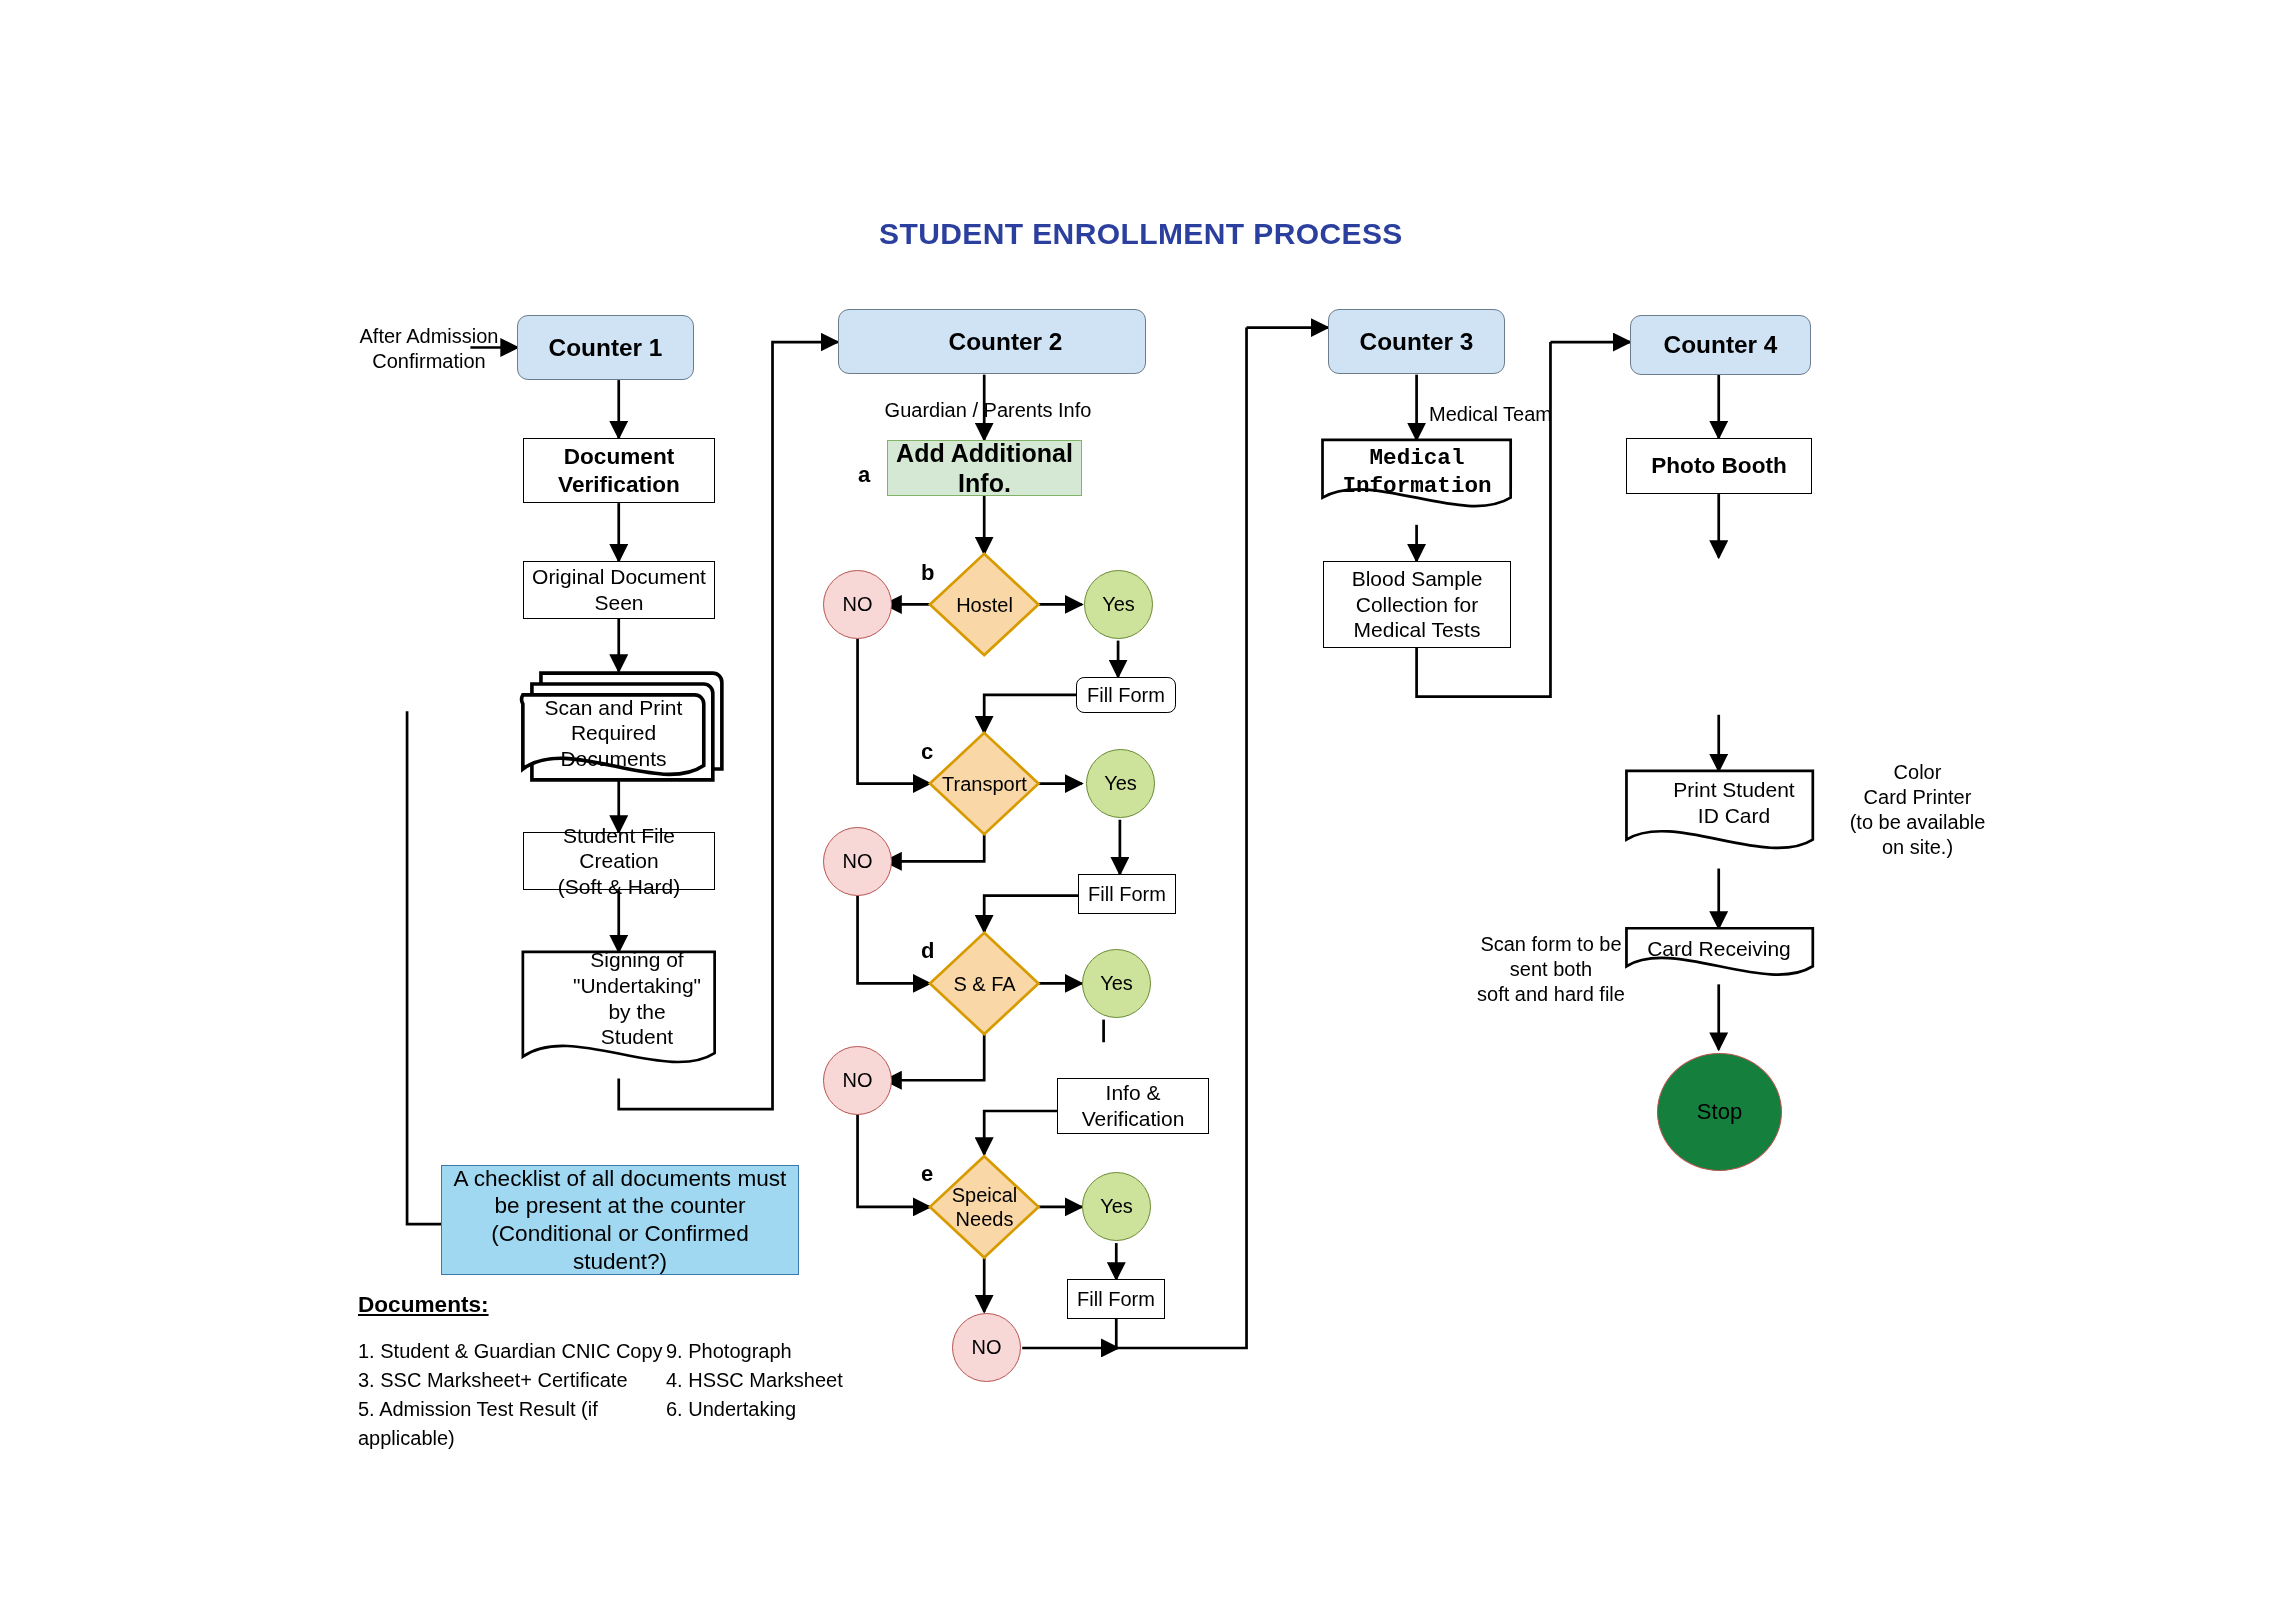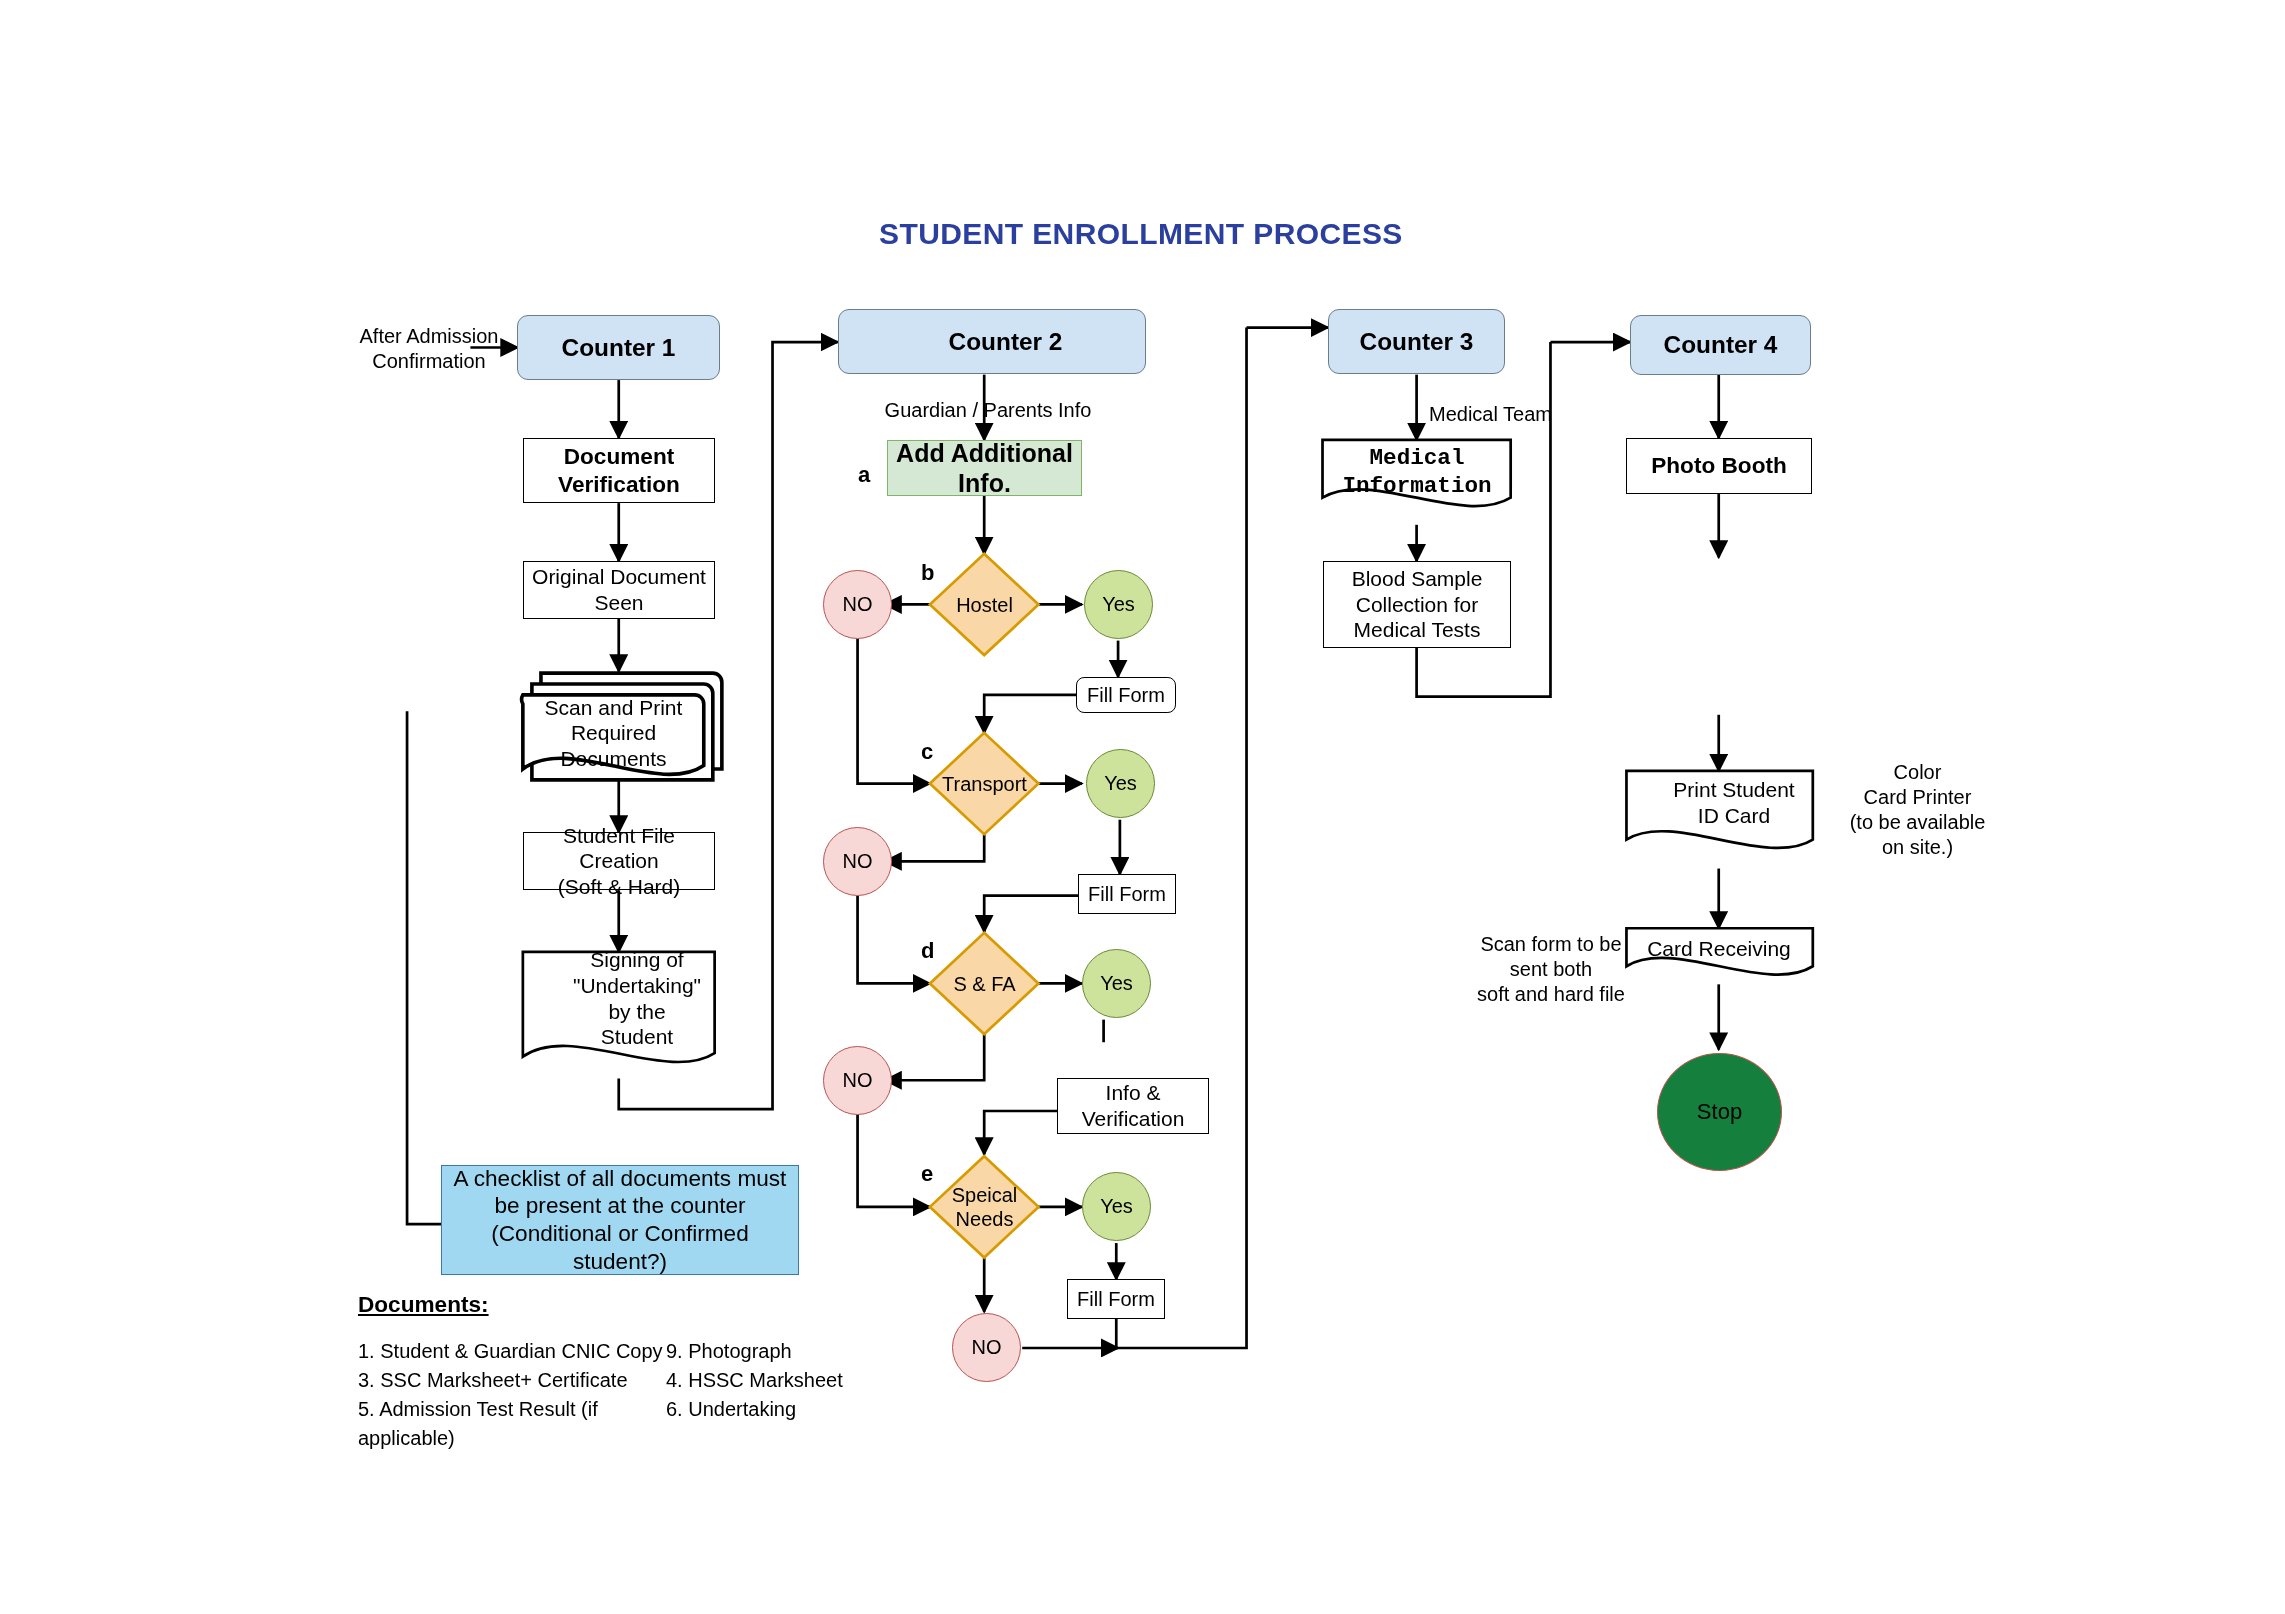--- a/index.html
+++ b/index.html
@@ -182,21 +182,21 @@
 
       <path d="M 1798 1026 h 206 v 42 c -51 32 -155 -32 -206 0 z"></path>
     </g>
   </svg>
 
   <div class="title" style="left:879px;top:217px;">STUDENT ENROLLMENT PROCESS</div>
 
   <div class="lbl" style="left:351px;top:324px;width:156px;">After Admission
 Confirmation</div>
 
-  <div class="node counter" style="left:517px;top:315px;width:203px;height:65px;text-align:center;">Counter 1</div>
+  <div class="node counter" style="left:517px;top:315px;width:177px;height:65px;text-align:center;">Counter 1</div>
   <div class="node counter" style="left:838px;top:309px;width:308px;height:65px;padding-left:27px;">Counter  2</div>
   <div class="node counter" style="left:1328px;top:309px;width:177px;height:65px;">Counter  3</div>
   <div class="node counter" style="left:1630px;top:315px;width:181px;height:60px;">Counter 4</div>
 
   <div class="node rect bold" style="left:523px;top:438px;width:192px;height:65px;white-space:pre-line;">Document
 Verification</div>
 
   <div class="node rect" style="left:523px;top:561px;width:192px;height:58px;white-space:pre-line;">Original Document
 Seen</div>
 

